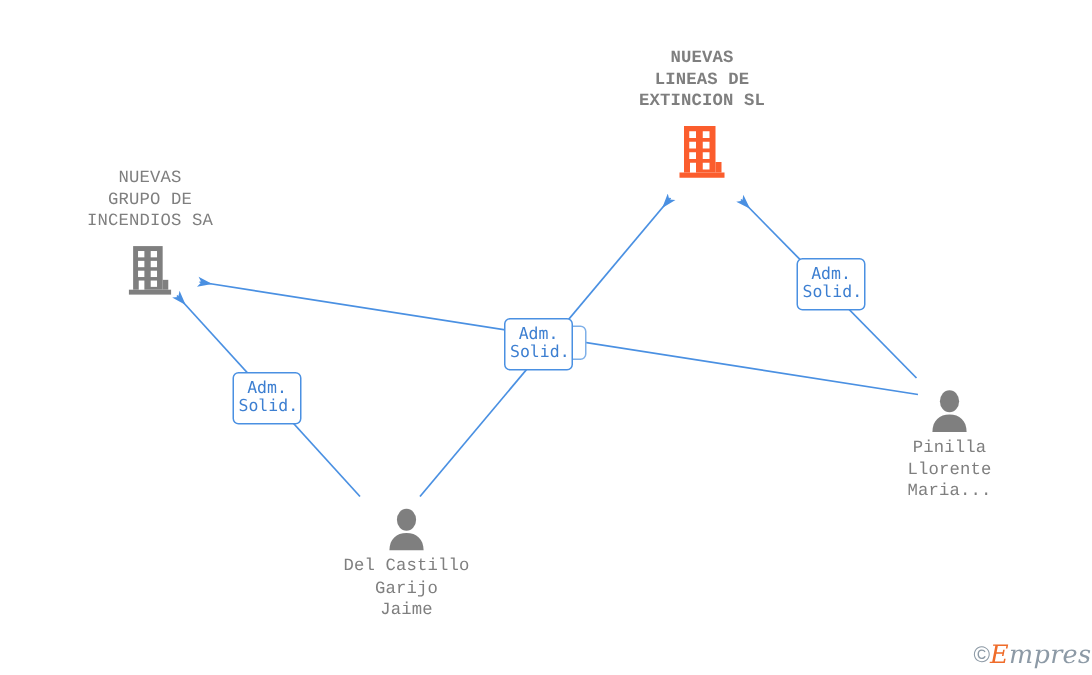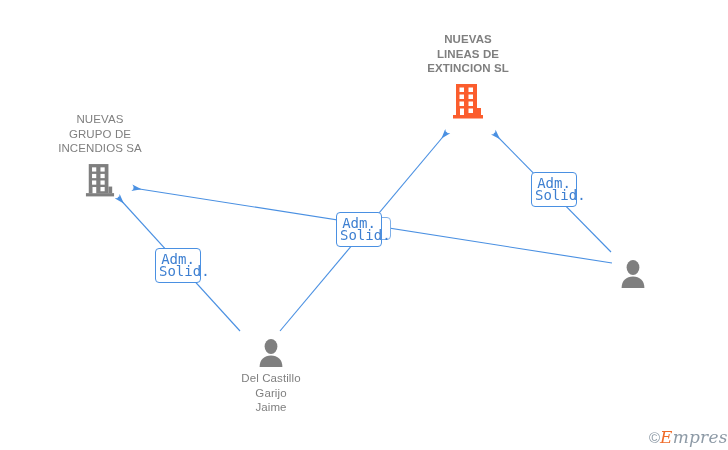--- a/index.html
+++ b/index.html
@@ -27,20 +27,21 @@
     height: 450px;
   }
 
   
   .node {
     position: absolute;
     width: 140px;
     margin-left: -70px;
     text-align: center;
     z-index: 3;
+    font-family: Liberation Mono, monospace;
   }
   .node-label {
     color: #7f7f7f;
     font-size: 11.5px;
     line-height: 14.5px;
     letter-spacing: .1px;
     white-space: pre-line;
   }
   .node-label.title {
     font-weight: bold;
@@ -60,21 +61,21 @@
   .rel-box {
     position: relative;
     box-sizing: border-box;
     width: 46px;
     padding: 4px 3px 5px 3px;
     background: #ffffff;
     border: 1px solid #4a90e2;
     border-radius: 4px;
     color: #3d7fd1;
     font-family: "DejaVu Sans Mono", "Liberation Mono", monospace;
-    font-size: 14px;
+    font-size: 11px;
     line-height: 12px;
     text-align: center;
     white-space: pre-line;
   }
   .rel-box.ghost {
     position: absolute;
     left: 9px;
     top: 5px;
     z-index: -1;
     color: transparent;
@@ -169,20 +170,23 @@
     </svg>
   </div>
 
   <div class="node" style="left:633px; top:258px;">
     <svg class="node-icon" width="30" height="30" viewBox="0 0 30 30" xmlns="http://www.w3.org/2000/svg">
       <g fill="#7f7f7f">
         <ellipse cx="15" cy="9.5" rx="6.4" ry="7.4"></ellipse>
         <path d="M3.6 30 C3.6 22.4 8.4 18.4 15 18.4 C21.6 18.4 26.4 22.4 26.4 30 Z"></path>
       </g>
     </svg>
+    <div class="node-label" style="margin-top:4px;">Pinilla
+Llorente
+Maria...</div>
   </div>
 
   <div class="node" style="left:271px; top:337px;">
     <svg class="node-icon" width="30" height="30" viewBox="0 0 30 30" xmlns="http://www.w3.org/2000/svg">
       <g fill="#7f7f7f">
         <ellipse cx="15" cy="9.5" rx="6.4" ry="7.4"></ellipse>
         <path d="M3.6 30 C3.6 22.4 8.4 18.4 15 18.4 C21.6 18.4 26.4 22.4 26.4 30 Z"></path>
       </g>
     </svg>
     <div class="node-label" style="margin-top:4px;">Del Castillo

